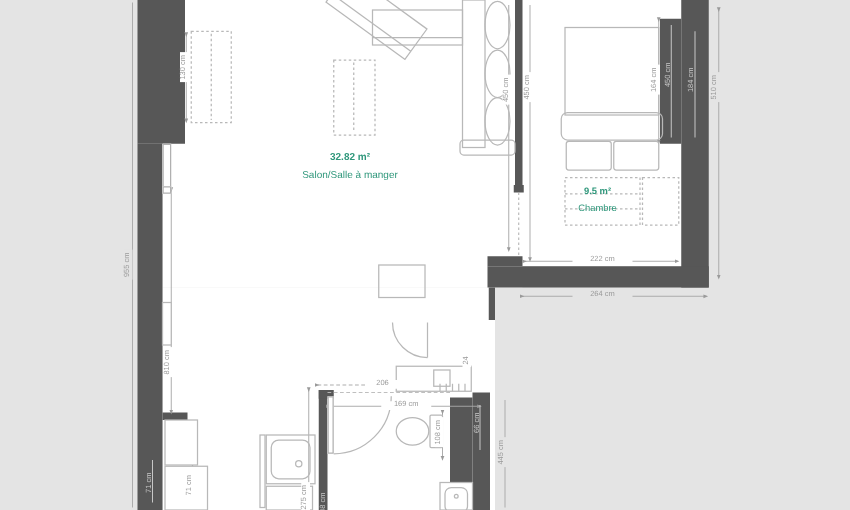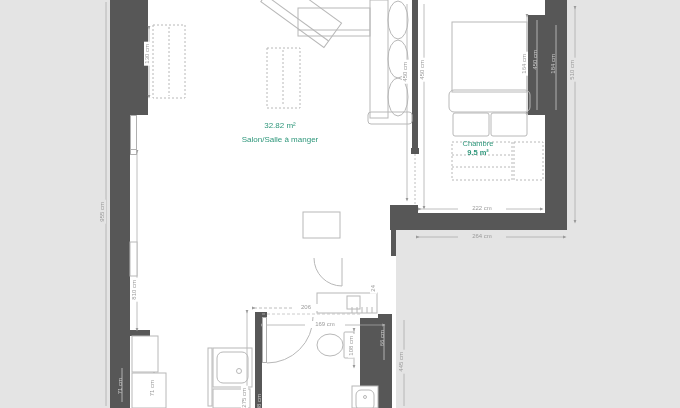--- a/index.html
+++ b/index.html
@@ -8,22 +8,22 @@
   .wall{position:absolute;background:#575757;}
   .leaf{position:absolute;background:#ffffff;border:1px solid #b0b0b0;box-sizing:border-box;}
   svg{position:absolute;left:0;top:0;}
   .lbl{position:absolute;color:#9a9a9a;font-size:6px;line-height:7px;white-space:nowrap;}
   .hdim{text-align:center;background:#ffffff;padding:0 2px;}
   .vdim{writing-mode:vertical-rl;transform:rotate(180deg);background:#ffffff;padding:2px 0;}
   .on-dark{background:transparent;color:#c9c9c9;}
   .on-gray{background:#e4e4e4;}
   .room-label{position:absolute;color:#2f977b;text-align:center;}
   .room-name{font-size:8px;line-height:9px;}
-  .room-area{font-size:8px;line-height:9px;font-weight:normal;}
-  .room-name-sm{font-size:7.5px;line-height:8px;}
+  .room-area{font-size:8px;line-height:9px;font-weight:bold;}
+  .room-name-sm{font-size:7.5px;line-height:8px;margin-top:23px;}
   .room-area-sm{font-size:7.5px;line-height:8px;font-weight:bold;}
 </style>
 </head>
 <body>
 
 <div id="plan">
 
   <div class="floor" style="left:130px;top:0;width:288px;height:230px;"></div>
   <div class="floor" style="left:130px;top:230px;width:266px;height:178px;"></div>
   <div class="floor" style="left:417px;top:0;width:131px;height:213px;"></div>

